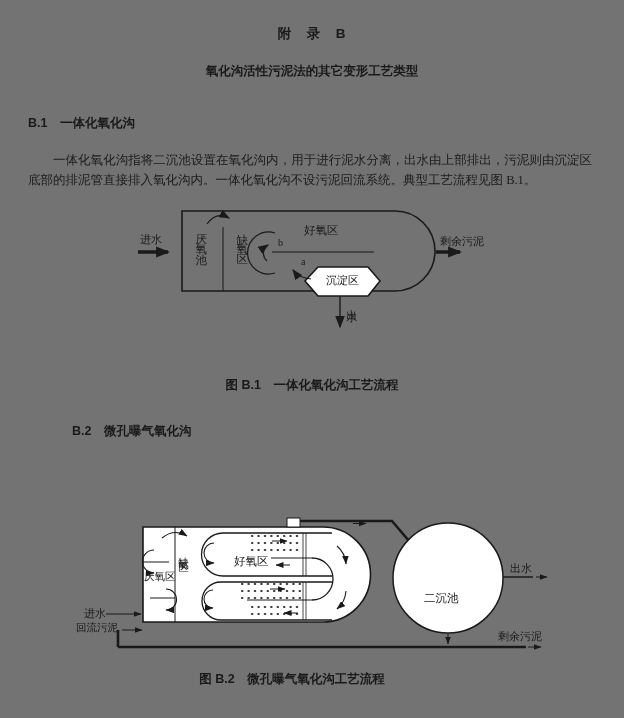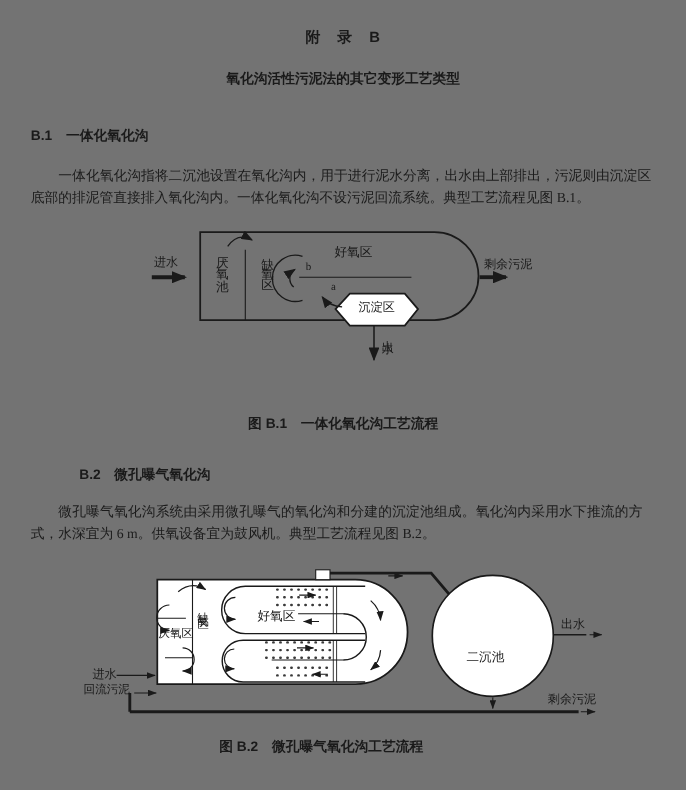--- a/index.html
+++ b/index.html
@@ -104,21 +104,20 @@
     <div class="lbl" id="f1-aerobic">好氧区</div>
     <div class="lbl" id="f1-a">a</div>
     <div class="lbl" id="f1-settling">沉淀区</div>
     <div class="lbl v" id="f1-effluent">出水</div>
     <div class="lbl" id="f1-excess">剩余污泥</div>
   </div>
 
   <div class="abs center bold-sans" id="fig1-caption">图 B.1　一体化氧化沟工艺流程</div>
 
   <div class="abs bold-sans sec-heading" id="b2-heading">B.2　微孔曝气氧化沟</div>
-  <div class="abs para" id="b2-para">微孔曝气氧化沟系统由采用微孔曝气的氧化沟和分建的沉淀池组成。氧化沟内采用水下推流的方式，水深宜为 6 m。供氧设备宜为鼓风机。典型工艺流程见图 B.2。</div>
 
   <div class="abs figure" id="fig2">
     <svg width="624" height="160" viewBox="0 0 624 160">
       <defs>
         <marker id="ah2" markerWidth="8" markerHeight="6" refX="7.5" refY="3" orient="auto">
           <polygon points="0,0 8,3 0,6" fill="#1a1a1a"></polygon>
         </marker>
       </defs>
       <g stroke="#1a1a1a" fill="none">
 

